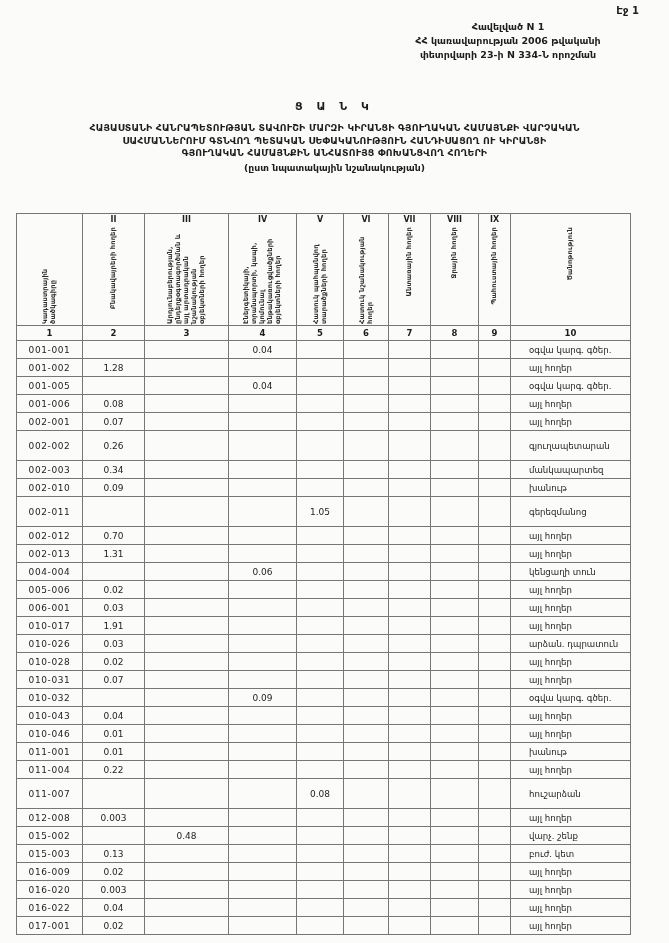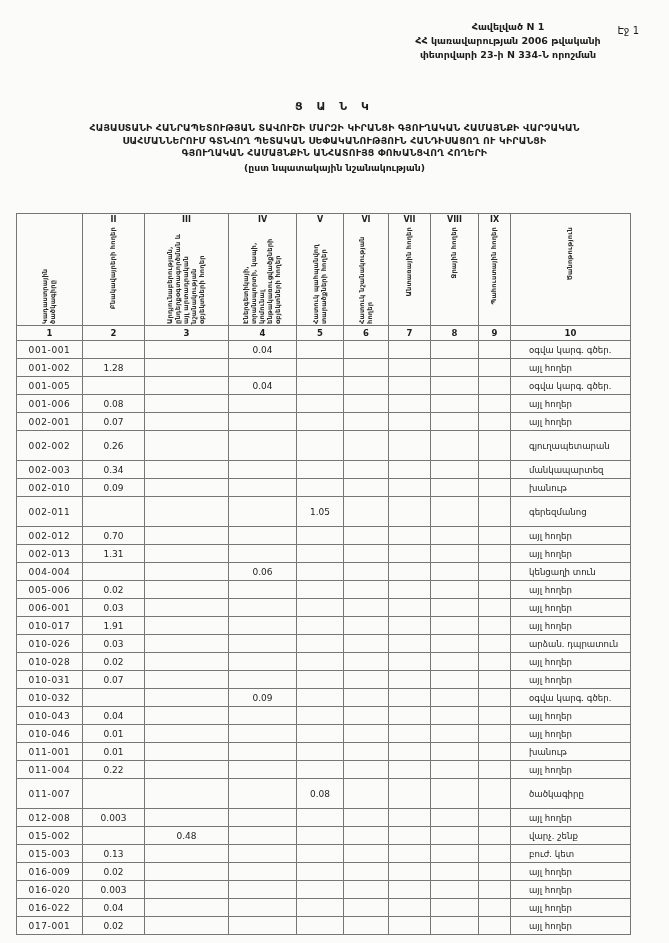--- a/index.html
+++ b/index.html
@@ -6,21 +6,21 @@
   html, body { width:669px; height:943px; }
   body {
     position:relative;
     overflow:hidden;
     background:#fbfbf9;
     color:#1d1d1d;
     font-family:"DejaVu Sans", sans-serif;
   }
   .page-label {
     position:absolute; top:5px; right:30px;
-    font-size:10px; font-weight:normal;margin-top:20px;
+    font-size:10px; font-weight:bold;
   }
   .appendix-block {
     position:absolute; top:20px; left:358px; width:300px;
     text-align:center; font-size:9.5px; font-weight:bold; line-height:1.45;
   }
   .doc-title {
     position:absolute; top:100px; left:0; width:100%;
     text-align:center;
   }
   .doc-title .list-word {
@@ -425,21 +425,21 @@
       <tr class="data-row tall">
     <td class="code">011-007</td>
     <td></td>
     <td></td>
     <td></td>
     <td>0.08</td>
     <td></td>
     <td></td>
     <td></td>
     <td></td>
-    <td class="note"><span>ծածկագիրը</span></td>
+    <td class="note"><span>հուշարձան</span></td>
   </tr>
       <tr class="data-row">
     <td class="code">012-008</td>
     <td>0.003</td>
     <td></td>
     <td></td>
     <td></td>
     <td></td>
     <td></td>
     <td></td>

